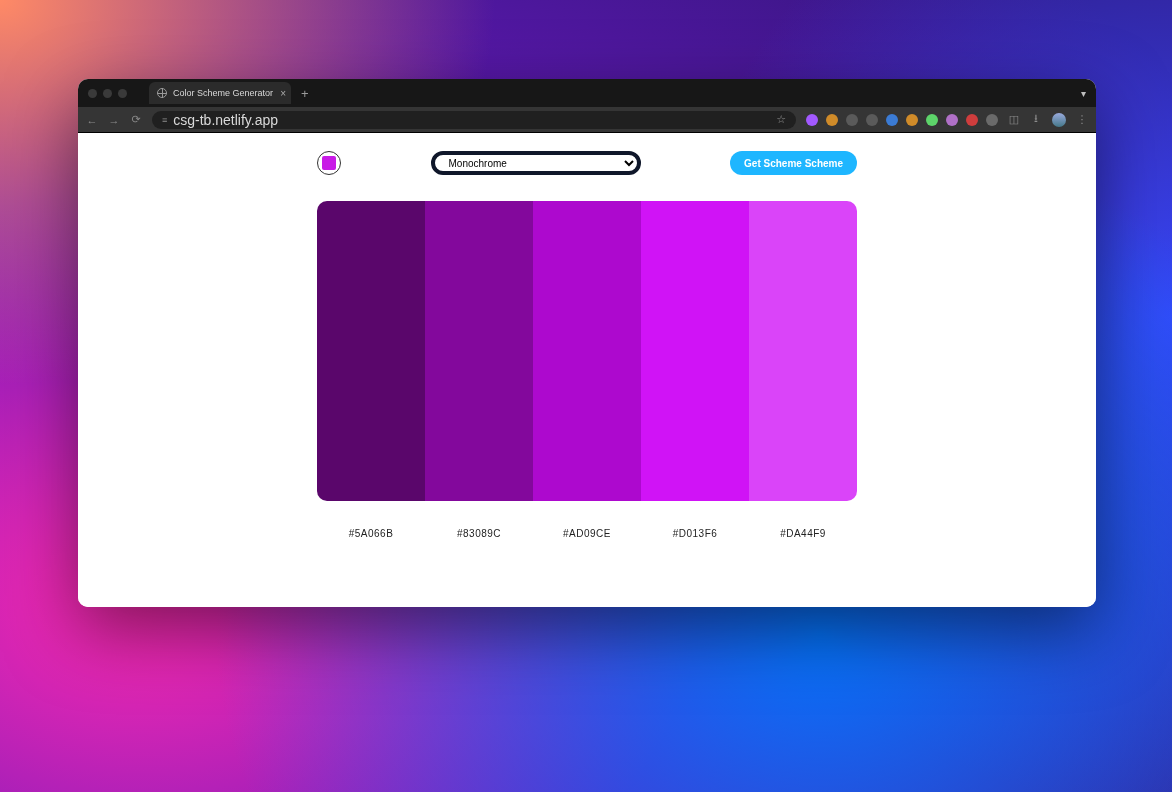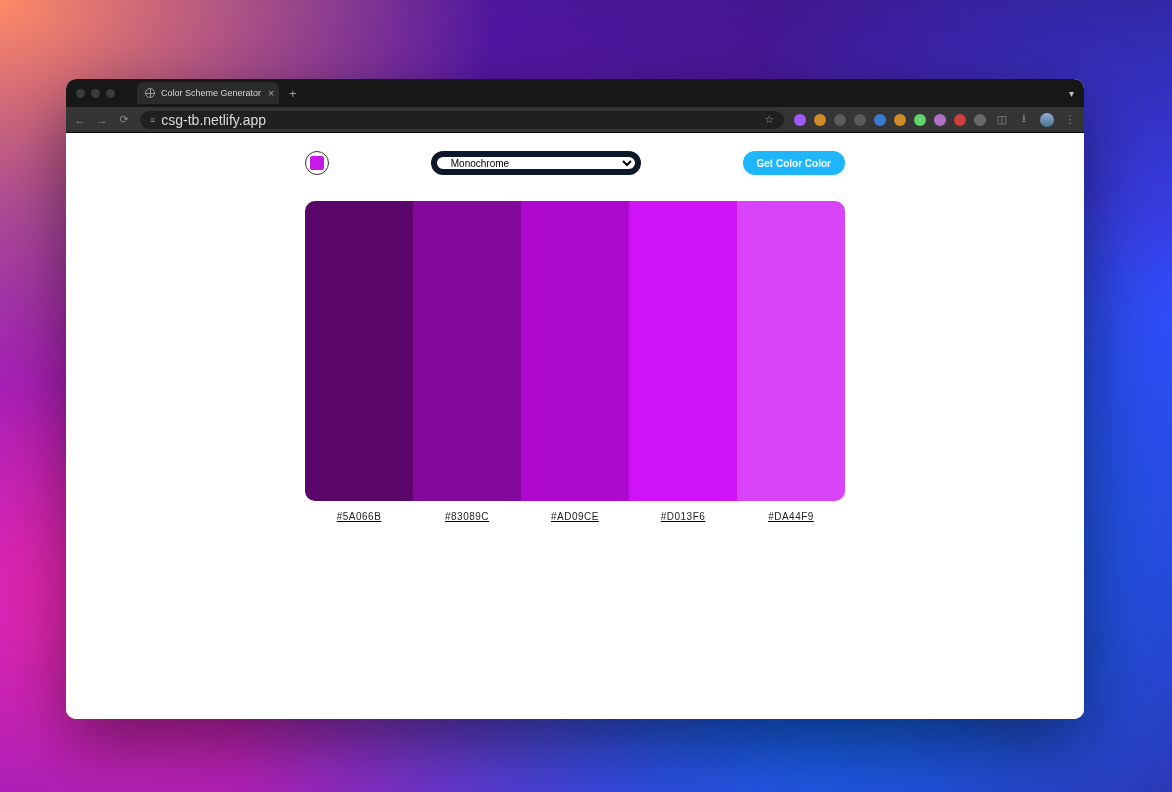--- a/index.html
+++ b/index.html
@@ -11,22 +11,22 @@
     background:
       radial-gradient(1100px 900px at 70% 80%, rgba(0,120,255,.95), transparent 55%),
       radial-gradient(900px 900px at 100% 40%, rgba(54,74,255,.95), transparent 55%),
       radial-gradient(900px 700px at 0% 0%, #ff8a66, transparent 55%),
       radial-gradient(1400px 1000px at 12% 75%, #ff2ab0, #6a18be 40%, #30167a 90%);
   }
 
   
   .browser {
     position: absolute;
-    left: 66px; top: 79px;
-    width: 1018px; height: 640px;
+    left: 78px; top: 79px;
+    width: 1018px; height: 528px;
     background: #fff;
     border-radius: 10px;
     overflow: hidden;
     box-shadow: 0 24px 70px rgba(0,0,0,.5);
     display: flex; flex-direction: column;
   }
 
   
   .tabstrip {
     height: 28px;
@@ -110,37 +110,37 @@
     display:flex; align-items:center; justify-content:space-between;
     margin-top: 18px;
   }
   .color-picker {
     width:24px; height:24px; border:1px solid #333; border-radius:50%;
     display:flex; align-items:center; justify-content:center; cursor:pointer;
     background:#fff;
   }
   .color-picker .swatch { width:14px; height:14px; border-radius:2px; background:#c81ae6;}
   .scheme-select {
-    width:210px; height:24px; border:6px solid #0f172a; border-radius:12px;
+    width:210px; height:24px; border:4px solid #0f172a; border-radius:12px;
     font-size:10px; padding:0 10px; background:#fff;
   }
   .get-btn {
     background:#1eb6ff; color:#fff; border:none;
     height:24px; padding:0 14px; border-radius:12px;
     font-size:10px; font-weight:600; cursor:pointer;
   }
 
   .palette {
     margin-top: 26px; width:540px; height:300px;
     border-radius:10px; overflow:hidden;
     display:flex;
   }
   .palette .col { flex:1; }
   .hex-row {
-    display:flex; margin-top:10px;text-decoration:underline;
+    display:flex; margin-top:27px;
   }
   .hex-row .hex { flex:1; text-align:center; font-size:10px; color:#222; letter-spacing:.5px;}
 </style>
 </head>
 <body>
 
 <div class="wallpaper"></div>
 
 <div class="browser">
 
@@ -190,21 +190,21 @@
     <div class="page-content">
 
 
       <div class="controls-row">
         <div class="color-picker">
           <div class="swatch" style="background:#c81ae6"></div>
         </div>
         <select class="scheme-select">
           <option>Monochrome</option>
         </select>
-        <button class="get-btn">Get Color Color</button>
+        <button class="get-btn">Get Scheme Scheme</button>
       </div>
 
       <div class="palette" id="palette">
           <div class="col" style="background: rgb(90, 6, 107);"></div>
           <div class="col" style="background: rgb(131, 8, 156);"></div>
           <div class="col" style="background: rgb(173, 9, 206);"></div>
           <div class="col" style="background: rgb(208, 19, 246);"></div>
           <div class="col" style="background: rgb(218, 68, 249);"></div>
         </div>
       <div class="hex-row" id="hexrow">

